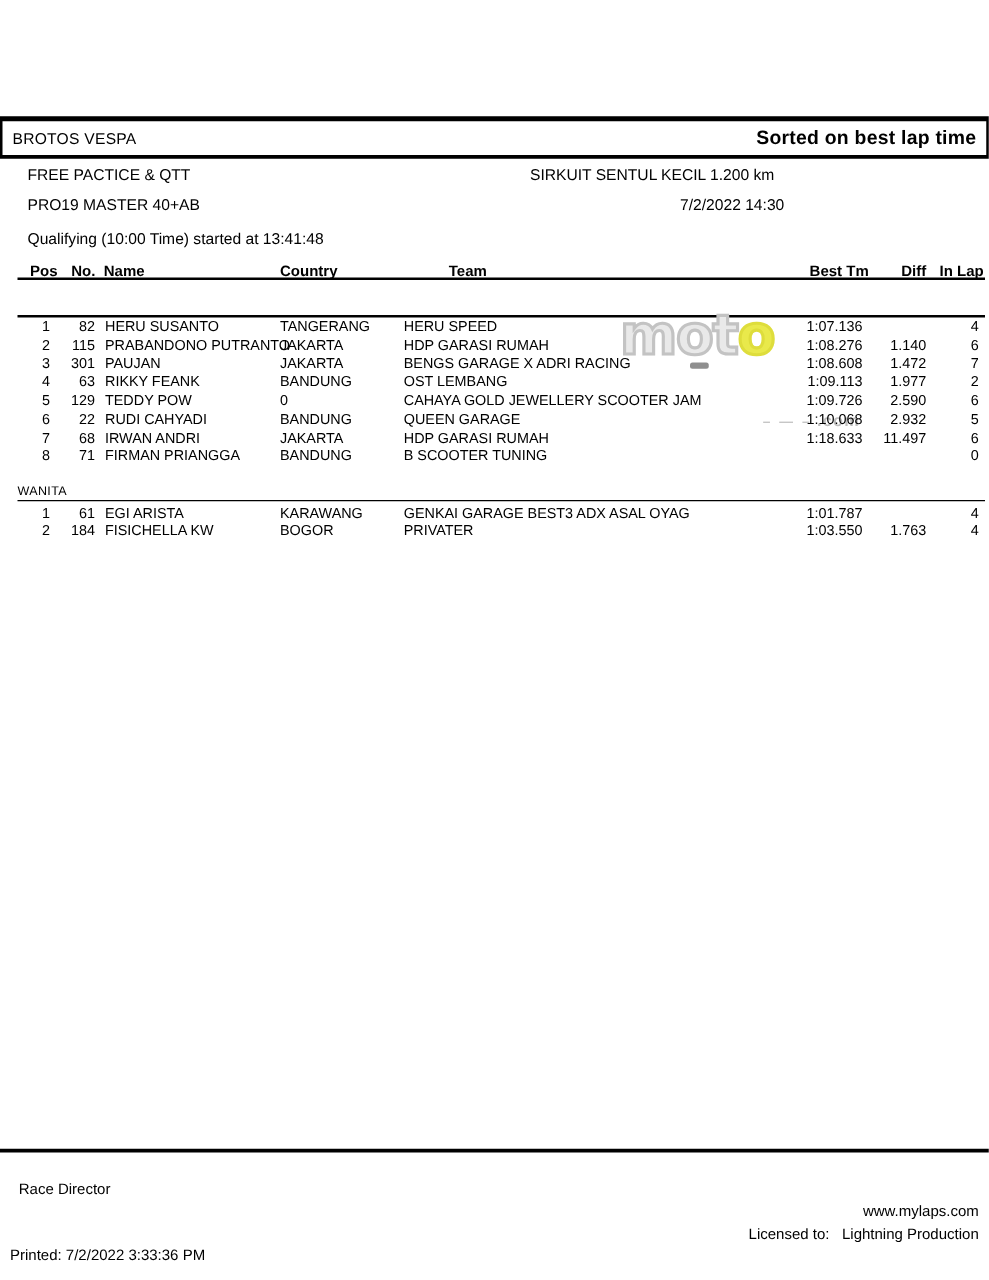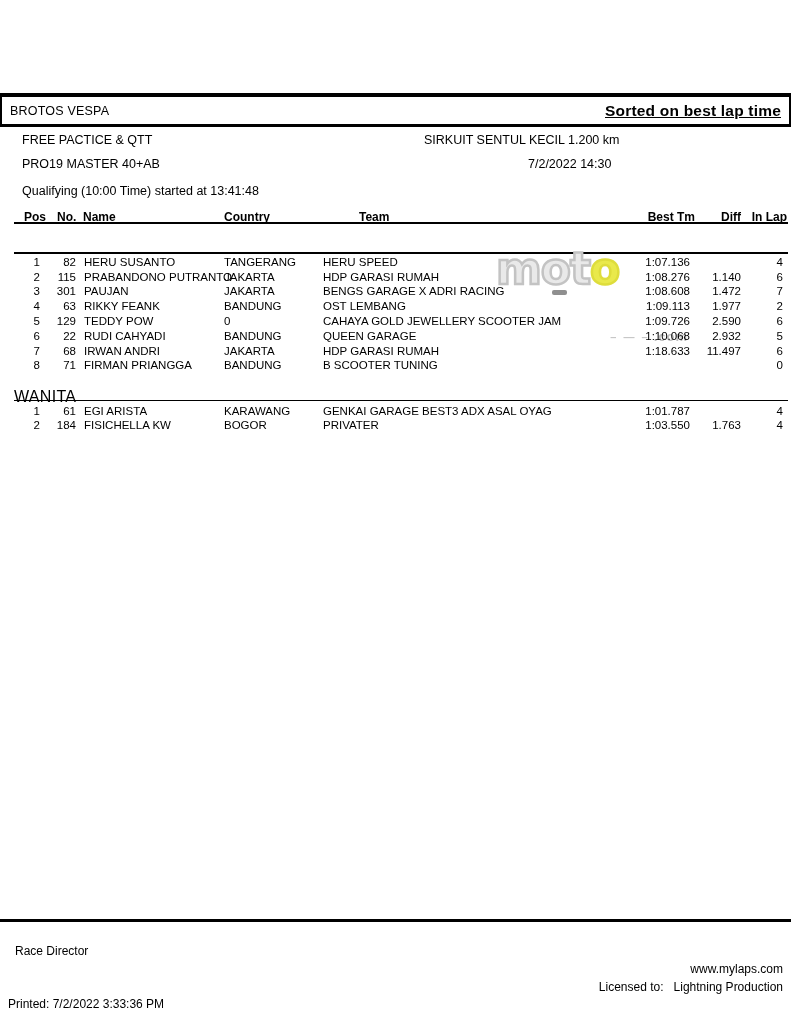--- a/index.html
+++ b/index.html
@@ -14,21 +14,21 @@
   
   .title-band{
     position:absolute;top:93px;left:0;width:791px;height:34px;
     box-sizing:border-box;
     border-top:4.5px solid #000;border-bottom:3.5px solid #000;
     border-left:2px solid #000;border-right:2px solid #000;
     display:flex;align-items:center;justify-content:space-between;
     padding:0 8px;background:#fff;
   }
   .organizer{font-size:12.5px;letter-spacing:.2px;}
-  .sort-title{font-size:15.5px;font-weight:bold;letter-spacing:.2px;text-decoration:underline;}
+  .sort-title{font-size:15.5px;font-weight:bold;letter-spacing:.2px;}
 
   
   .sub{font-size:12.5px;}
 
   
   .thead span{position:absolute;font-size:12px;font-weight:bold;}
   .h-pos{left:24px;}
   .h-no{left:57px;}
   .h-name{left:83px;}
   .h-country{left:224px;}
@@ -46,21 +46,21 @@
   .cell{position:absolute;white-space:nowrap;}
   .c-pos{left:14px;width:26px;text-align:right;}
   .c-no{left:44px;width:32px;text-align:right;}
   .c-name{left:84px;}
   .c-country{left:224px;}
   .c-team{left:323px;}
   .c-best{left:610px;width:80px;text-align:right;}
   .c-diff{left:692px;width:49px;text-align:right;}
   .c-inlap{left:748px;width:35px;text-align:right;}
 
-  .section-label{font-size:16px;letter-spacing:.3px;}
+  .section-label{font-size:10px;letter-spacing:.3px;}
 
   
   .watermark{
     position:absolute;left:494px;top:250px;width:196px;height:94px;
     z-index:1;pointer-events:none;
   }
   .wm-line{font-family:"DejaVu Sans",sans-serif;font-weight:800;
     font-size:44px;line-height:38px;letter-spacing:-1px;}
   .wm-out{color:#e9e9e9;-webkit-text-stroke:2.5px #c3c3c3;}
   .wm-accent{color:#e9e94b;-webkit-text-stroke:2.5px #dedd3c;}
@@ -89,21 +89,21 @@
 <div class="sheet">
 
   <div class="title-band">
     <span class="organizer">BROTOS VESPA</span>
     <span class="sort-title">Sorted on best lap time</span>
   </div>
 
   <span class="abs sub" style="left:22px;top:133px;">FREE PACTICE &amp; QTT</span>
   <span class="abs sub" style="left:424px;top:133px;">SIRKUIT SENTUL KECIL 1.200 km</span>
   <span class="abs sub" style="left:22px;top:157px;">PRO19 MASTER 40+AB</span>
-  <span class="abs sub" style="left:528px;top:157px;">7/2/2022 14:30</span>
+  <span class="abs sub" style="left:544px;top:157px;">7/2/2022 14:30</span>
   <span class="abs sub" style="left:22px;top:184px;">Qualifying (10:00 Time) started at 13:41:48</span>
 
   <div class="thead abs" style="left:0;top:210px;width:672px;height:14px;">
     <span class="h-pos">Pos</span>
     <span class="h-no">No.</span>
     <span class="h-name">Name</span>
     <span class="h-country">Country</span>
     <span class="h-team">Team</span>
     <span class="h-best">Best Tm</span>
     <span class="h-diff">Diff</span>

